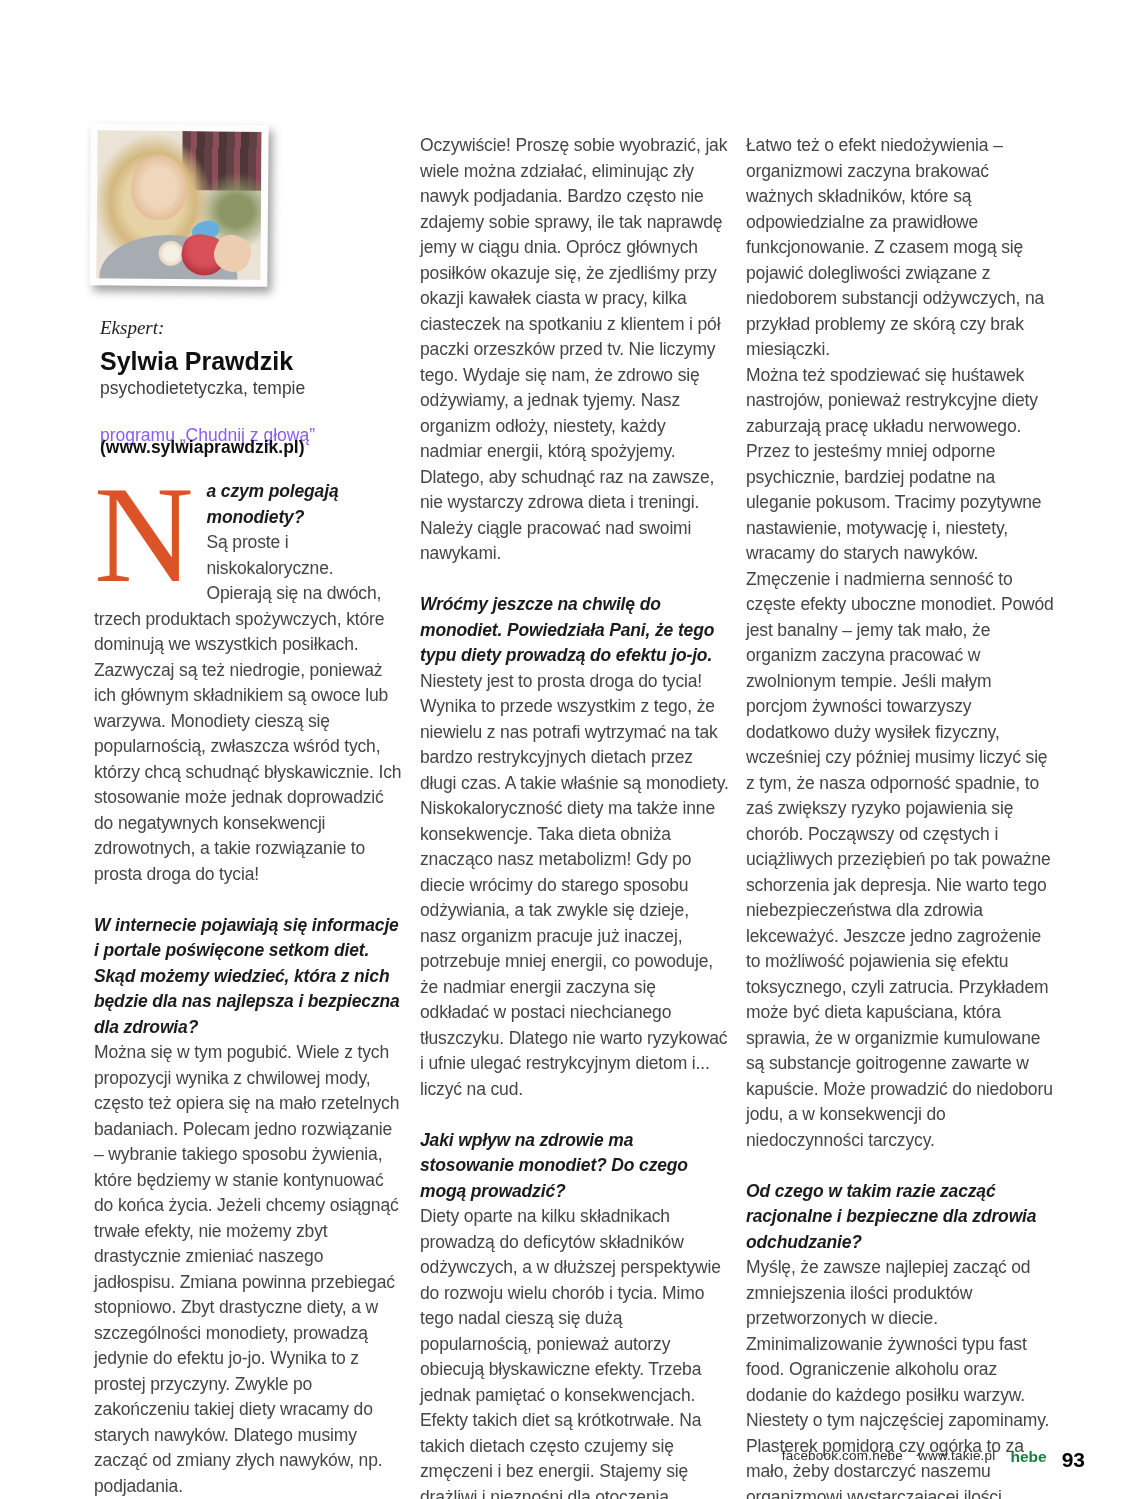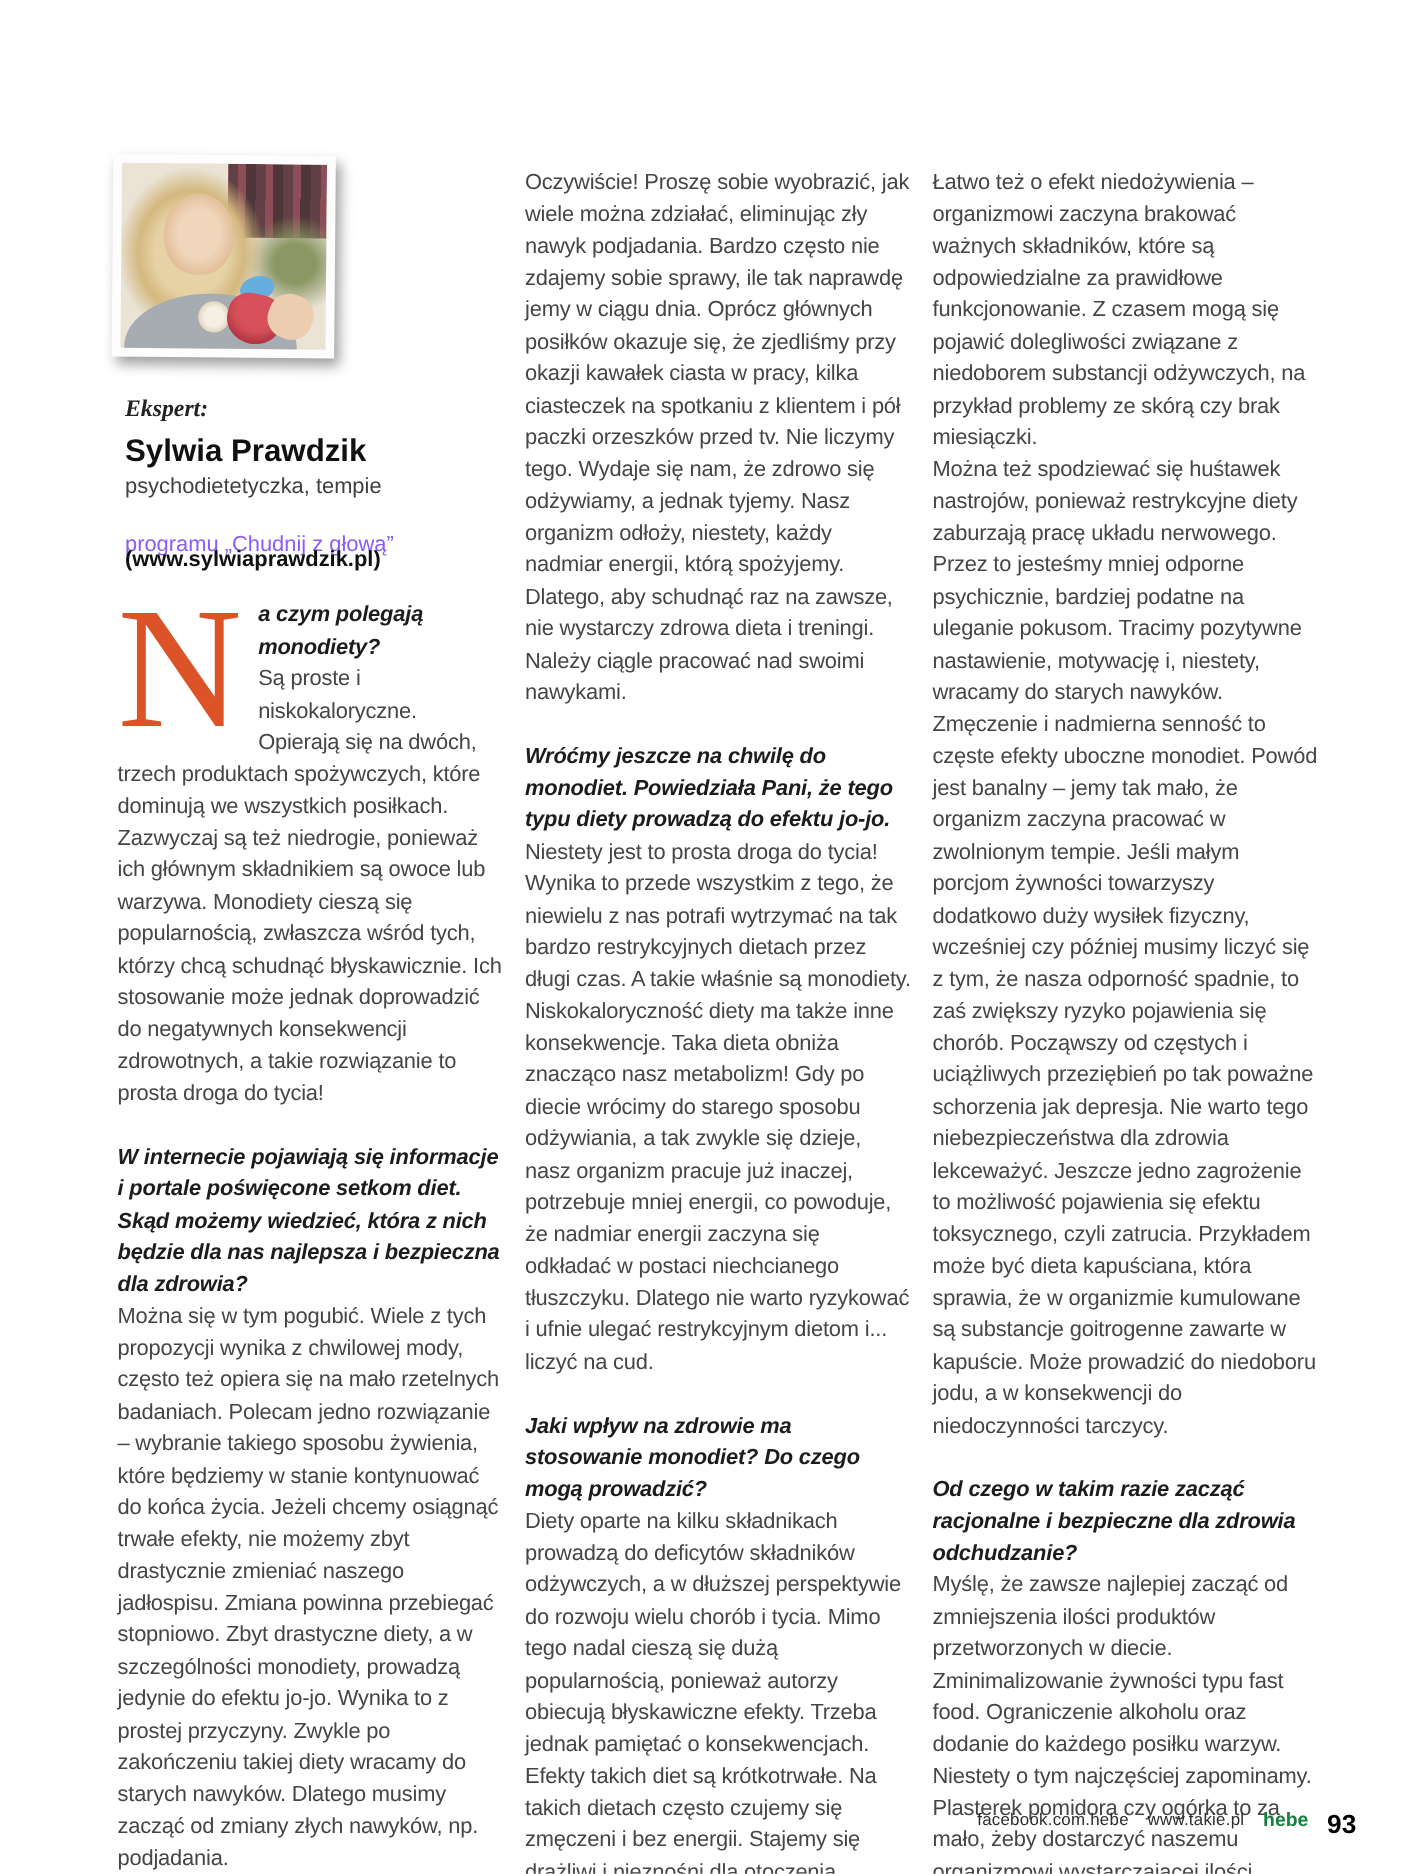--- a/index.html
+++ b/index.html
@@ -39,21 +39,21 @@
   .yarn-blue { position:absolute; left:58%; bottom:26%; width:17%; height:13%;
     background:#66aedd; border-radius:50%; transform:rotate(-15deg); }
   .heart { position:absolute; left:52%; bottom:3%; width:27%; height:27%;
     background:#d8505a; border-radius:42% 42% 52% 52%; transform:rotate(12deg);
     box-shadow:inset 0 -5px 7px rgba(120,20,30,.45); }
   .hand { position:absolute; left:72%; bottom:6%; width:22%; height:24%;
     background:#eccdb0; border-radius:45%; transform:rotate(20deg); }
 
   .expert-label { position:absolute; left:100px; top:317px;
     font-family:"Liberation Serif", serif; font-style:italic;
-    font-size:19px; color:#222;font-weight:bold; }
+    font-size:19px; color:#222; }
   .expert-name  { position:absolute; left:100px; top:347px;
     font-weight:bold; font-size:25px; color:#101010; }
   .expert-role1 { position:absolute; left:100px; top:378px; font-size:17.5px; color:#3f3f3f; }
   .expert-role2 { position:absolute; left:100px; top:425px; font-size:17.5px; color:#8b5cf6; }
   .expert-site  { position:absolute; left:100px; top:437px; font-size:17.5px; font-weight:bold; color:#101010; }
 
   
   .col {
     position:absolute; width:309px;
     font-size:17.5px; line-height:25.5px;

